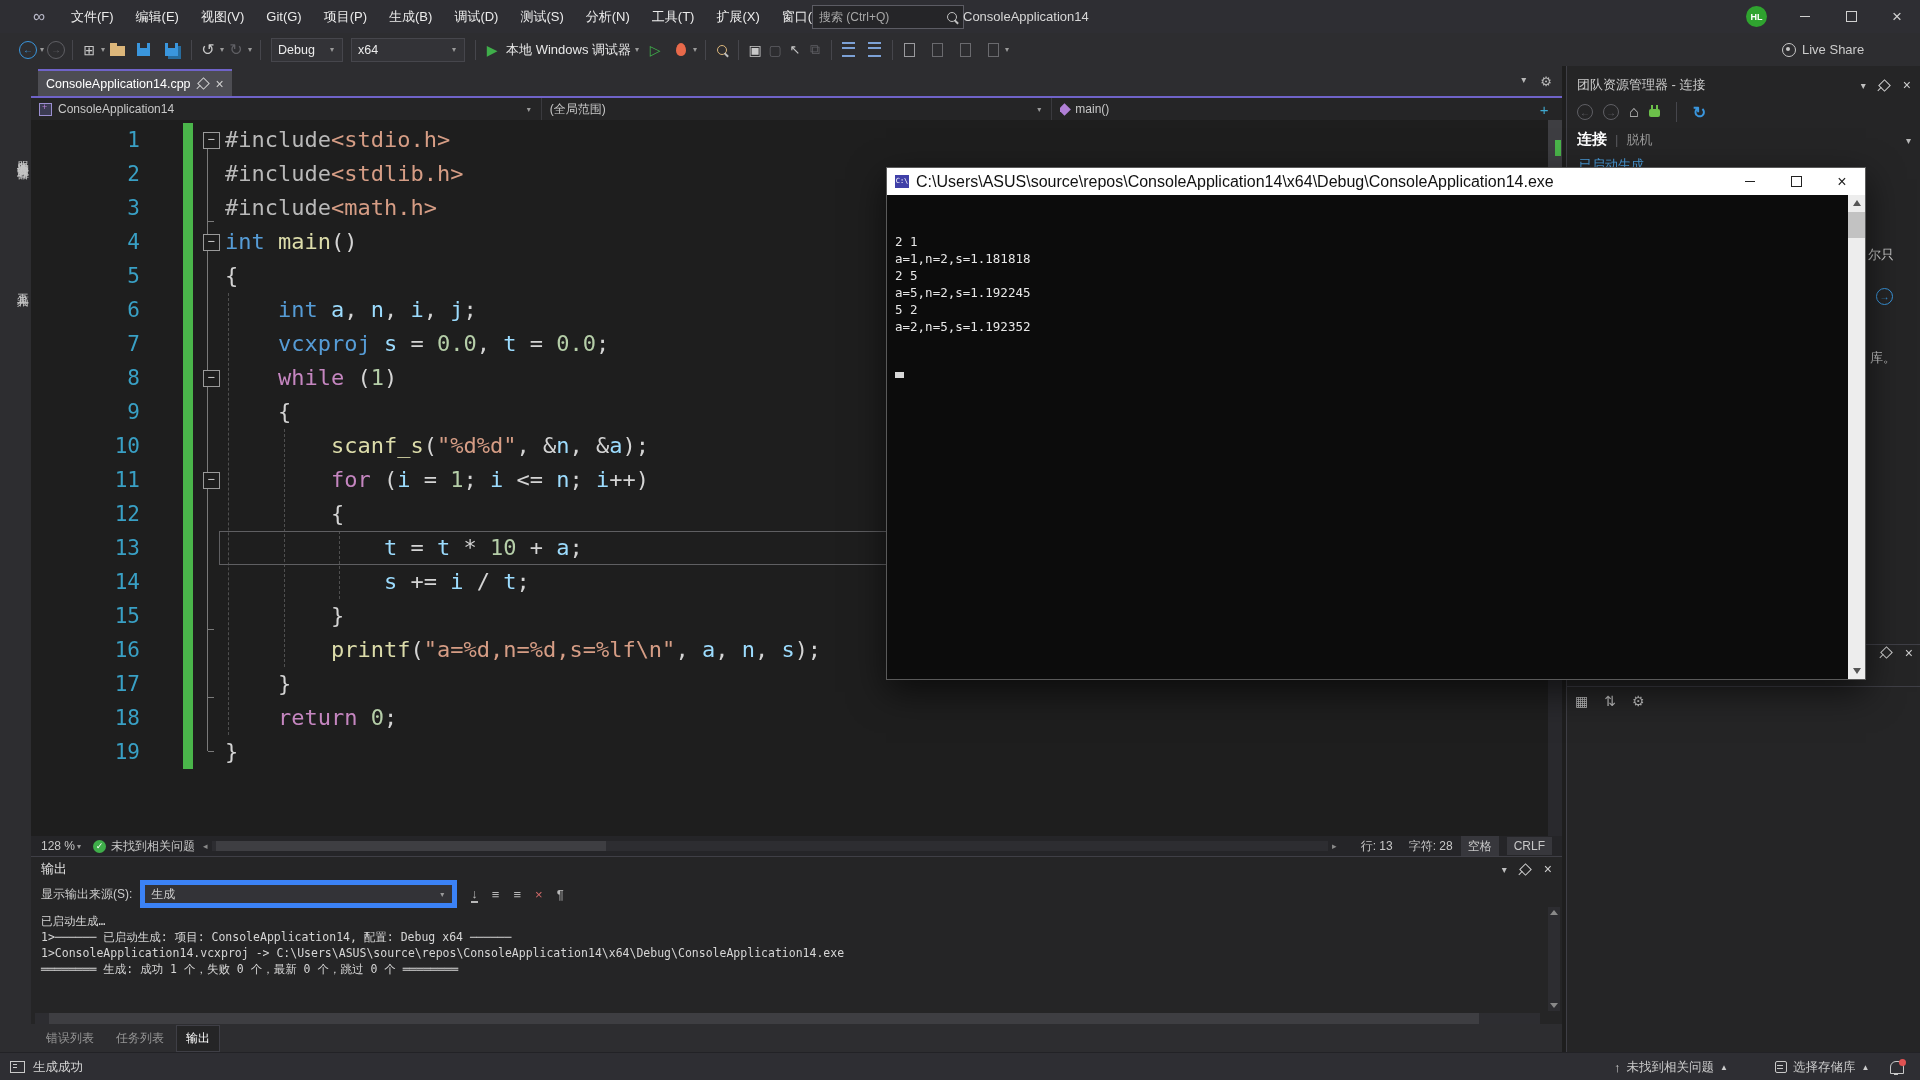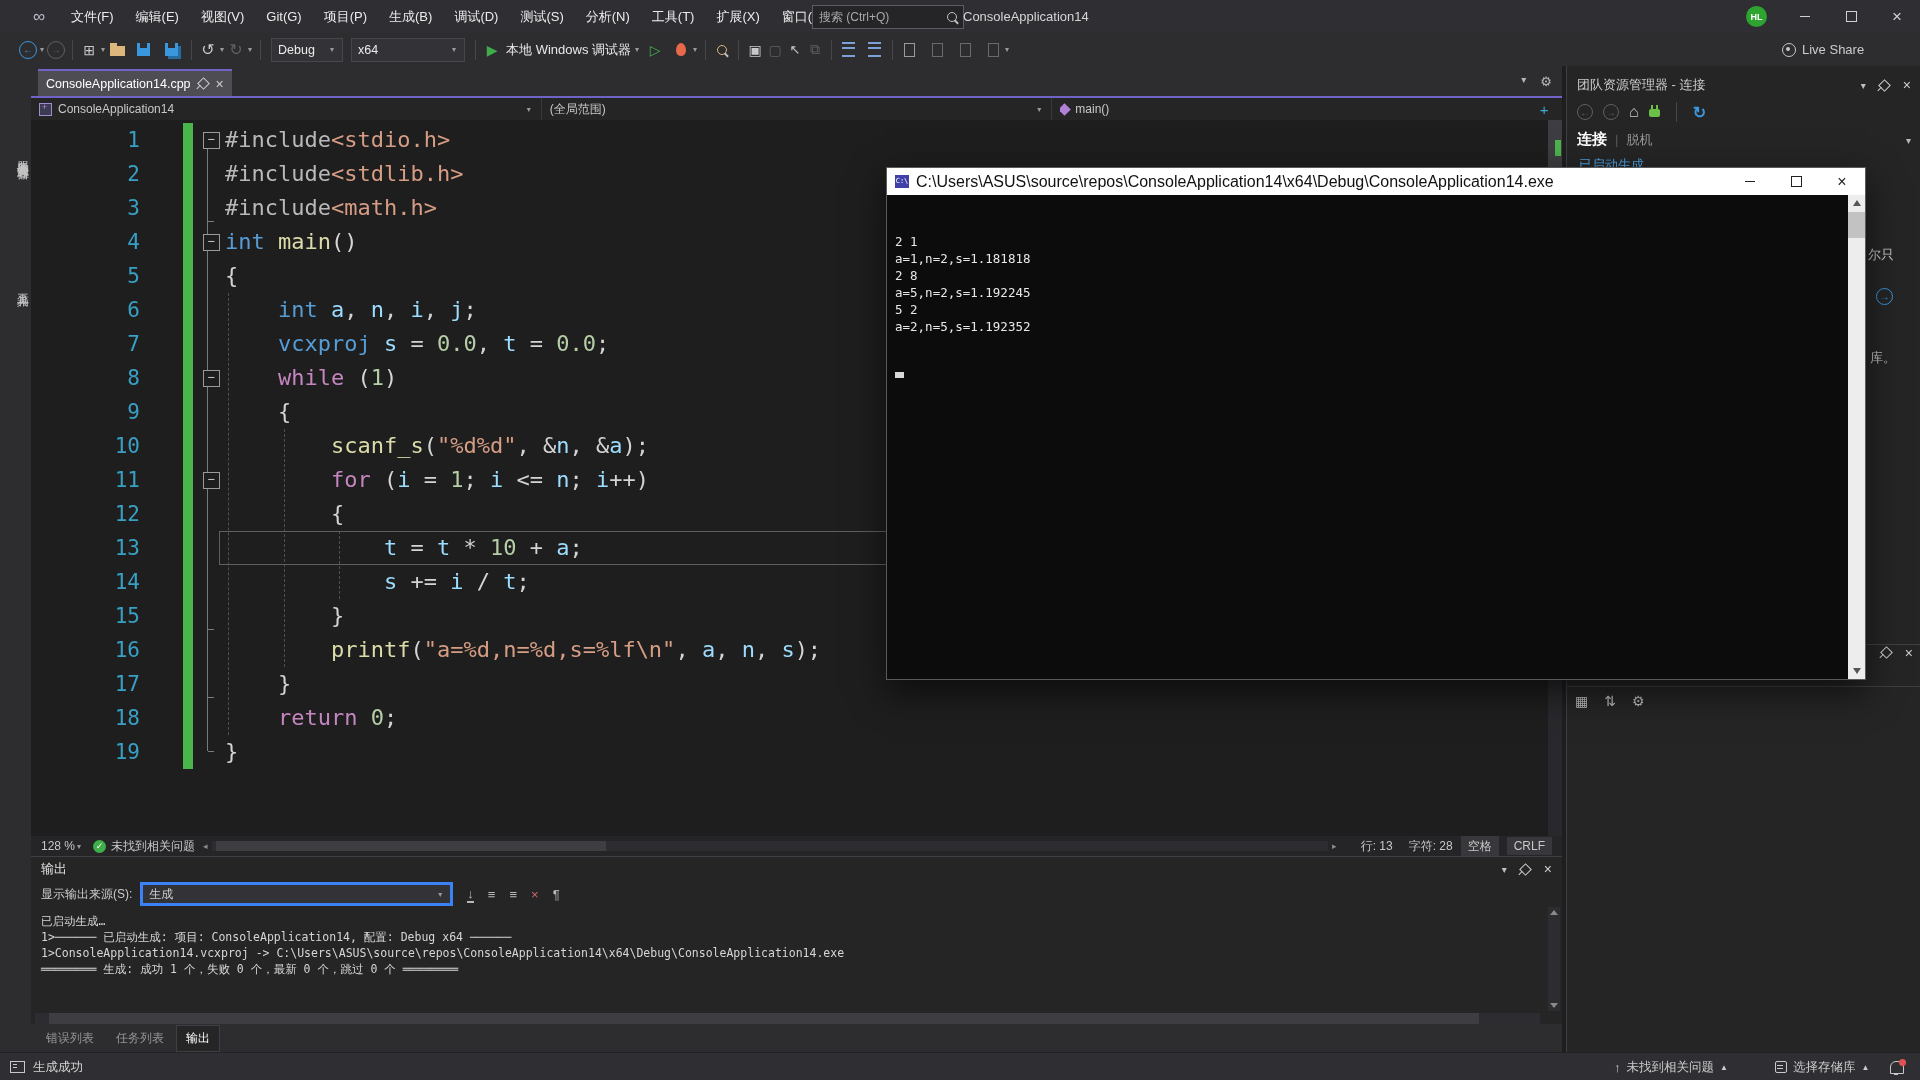--- a/index.html
+++ b/index.html
@@ -93,21 +93,21 @@
   .scar{color:#8a8a8a;font-size:9px;}
   #hscroll .track{flex:1;height:10px;background:#2d2d31;margin:0 4px;position:relative;}
   #hscroll .thumb{position:absolute;left:4px;top:0;height:10px;width:390px;background:#3e3e42;}
   .badge{background:#37373c;padding:2px 7px;margin-left:8px;}
   .stat{margin-left:16px;}
   
   #outputpanel{left:31px;top:856px;width:1531px;height:168px;background:#252526;border-top:1px solid #3f3f46;}
   #op-header{position:absolute;left:0;top:0;width:100%;height:24px;display:flex;align-items:center;justify-content:space-between;padding:0 10px;box-sizing:border-box;color:#e0e0e0;}
   .hicons{display:flex;gap:14px;color:#c0c0c0;align-items:center;}
   #op-toolbar{position:absolute;left:0;top:24px;width:100%;height:26px;display:flex;align-items:center;color:#cccccc;font-size:12px;}
-  #op-combo{width:295px;height:18px;background:#333337;border:3px solid #3b82f6;display:flex;align-items:center;justify-content:space-between;padding:0 6px;margin-left:8px;}
+  #op-combo{width:295px;height:18px;background:#333337;border:5px solid #3b82f6;display:flex;align-items:center;justify-content:space-between;padding:0 6px;margin-left:8px;}
   .opi{margin-left:14px;color:#b8b8b8;font-size:13px;}
   #op-content{position:absolute;left:0;top:52px;width:1510px;height:100px;overflow:hidden;color:#d6d6d6;
               font:11.5px/16px "DejaVu Sans Mono",monospace;padding:4px 0 0 10px;box-sizing:border-box;white-space:pre;}
   #op-vscroll{position:absolute;right:2px;top:50px;width:12px;height:104px;background:#2d2d31;}
   #op-hscroll{position:absolute;left:4px;top:156px;width:1505px;height:11px;background:#2d2d31;}
   #op-hscroll .thumb{position:absolute;left:14px;top:0;height:11px;width:1430px;background:#3e3e42;}
   .tri{width:0;height:0;position:absolute;}
   
   #bottomtabs{left:31px;top:1024px;width:1531px;height:28px;background:#2d2d30;display:flex;align-items:center;gap:4px;padding-left:6px;box-sizing:border-box;}
   .btab{padding:4px 9px;color:#969696;font-size:12px;}
@@ -569,21 +569,21 @@
 
   <div id="consolewin" class="abs">
     <div id="con-title">
       <span id="con-icon">C:\</span>
       <span id="con-title-text">C:\Users\ASUS\source\repos\ConsoleApplication14\x64\Debug\ConsoleApplication14.exe</span>
       <span class="cwbtn cwb-min"></span>
       <span class="cwbtn cwb-max"></span>
       <span class="cwbtn cwb-close"></span>
     </div>
     <div id="con-body">
-      <div id="con-lines"><div>2 1</div><div>a=1,n=2,s=1.181818</div><div>2 8</div><div>a=5,n=2,s=1.192245</div><div>5 2</div><div>a=2,n=5,s=1.192352</div></div>
+      <div id="con-lines"><div>2 1</div><div>a=1,n=2,s=1.181818</div><div>2 5</div><div>a=5,n=2,s=1.192245</div><div>5 2</div><div>a=2,n=5,s=1.192352</div></div>
       <div id="con-cursor"></div>
     </div>
     <div id="con-scroll">
       <div class="con-ar" style="top:5px;border-bottom:6px solid #555"></div>
       <div class="thumb"></div>
       <div class="con-ar" style="bottom:5px;border-top:6px solid #555"></div>
     </div>
   </div>
 
 </div>

